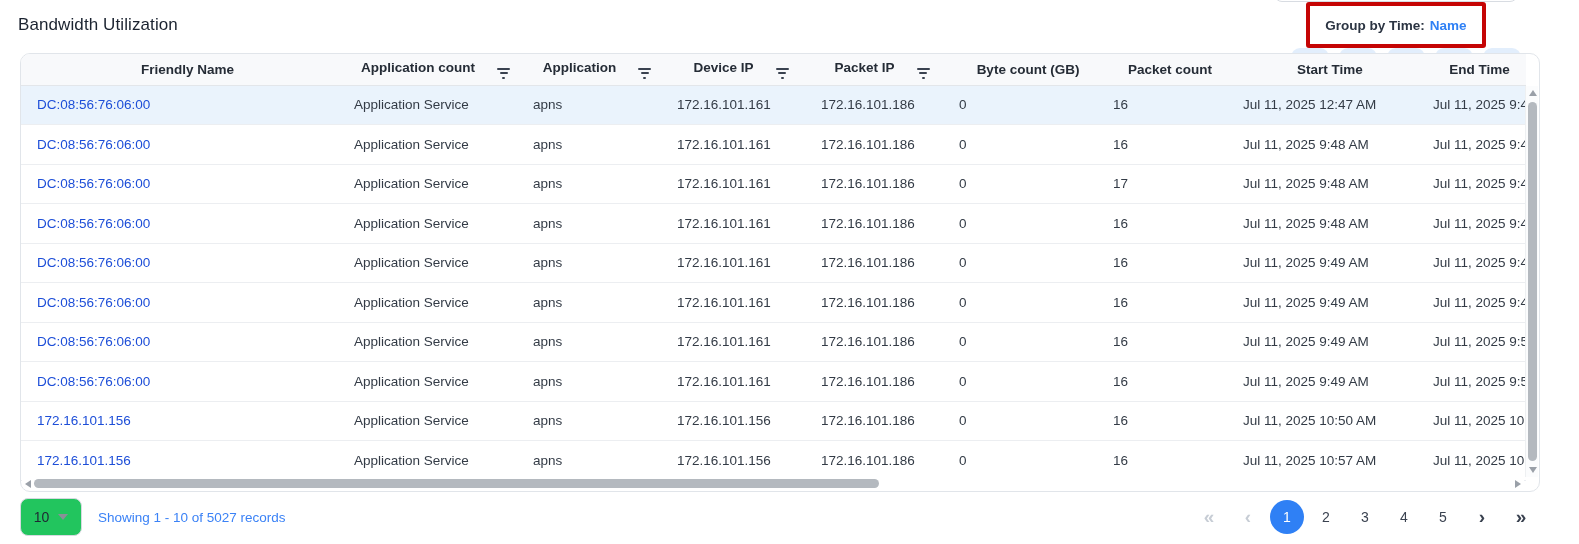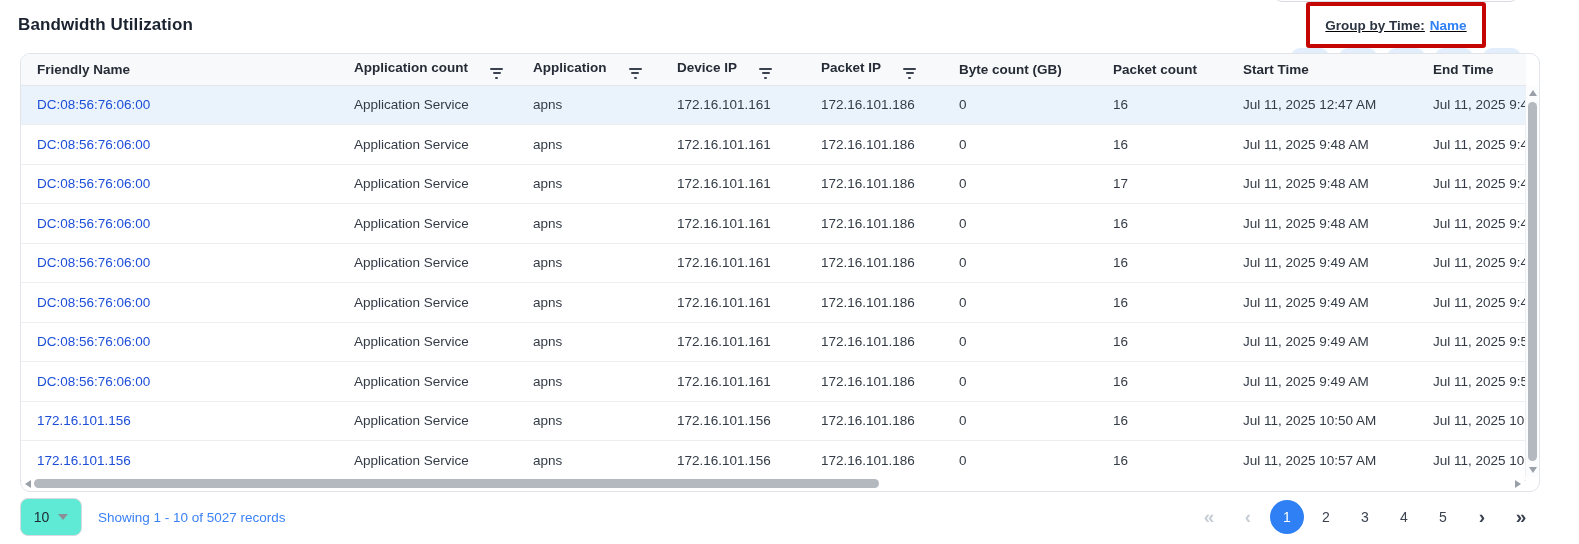--- a/index.html
+++ b/index.html
@@ -1,45 +1,45 @@
 <!DOCTYPE html>
 <html><head>
 <meta charset="utf-8">
 <style>
   * { box-sizing: border-box; margin: 0; padding: 0; }
   html,body { width:1579px; height:544px; background:#ffffff; overflow:hidden;
     font-family:"Liberation Sans","DejaVu Sans",sans-serif; }
 
   
   .topbar { display:flex; align-items:center; height:50px; padding:0 41px 0 18px; }
-  .page-title { font-size:17px; font-weight:700; color:#1b2330; letter-spacing:.1px; }
+  .page-title { font-size:17px; font-weight:400; color:#1b2330; letter-spacing:.1px; }
   .topbar-right { margin-left:auto; display:flex; align-items:center;flex-direction:column; }
 
   .search-wrap { position:relative; margin-right:20px; }
   .search-input { width:244px; height:38px; border:1px solid #d8dce2; border-radius:8px;
     padding:0 10px 0 36px; font-size:14px; color:#333b46; outline:none; background:#fff; }
   .search-input::placeholder { color:#9aa1ab; }
   .search-icon { position:absolute; left:11px; top:10px; width:18px; height:18px; }
 
-  .annotation-box { border:4px solid #c50404; border-radius:3px; margin-right:20px;text-decoration:underline; }
+  .annotation-box { border:4px solid #c50404; border-radius:3px; margin-right:20px; }
   .groupby-btn { background:#fff; border:none; height:38px; padding:0 15px; font-size:13.5px;
     font-weight:700; color:#2b3442; cursor:pointer; display:flex; align-items:center; gap:5px;
     font-family:inherit; }
   .groupby-value { color:#2f80f5; }
 
   .iconbar { display:flex; gap:10px; }
   .icon-btn { width:38px; height:38px; border:none; border-radius:9px; background:#e2eefc;
     display:flex; align-items:center; justify-content:center; cursor:pointer; }
 
   
   .tbl-container { position:relative; margin:3px 39px 0 20px; width:1520px; height:439px;
     border:1px solid #e1e5ea; border-radius:10px; background:#fff; overflow:hidden; }
   table { border-collapse:collapse; table-layout:fixed; width:1505px; }
   thead tr { height:31px; background:#f8f9fb; }
-  th { text-align:left; font-size:13.5px; font-weight:700; color:#252c36; padding:0 0 0 16px;
+  th { text-align:center; font-size:13.5px; font-weight:700; color:#252c36; padding:0 0 0 16px;
     white-space:nowrap; overflow:hidden; border-bottom:1px solid #e3e6ea; }
   td { height:39.5px; font-size:13.5px; color:#333b46; padding:0 0 0 16px; white-space:nowrap;
     overflow:hidden; border-bottom:1px solid #eceef1; }
   tr.highlighted td { background:#eaf3fc; }
   a.cell-link { color:#1d4ed8; text-decoration:none; cursor:pointer; }
 
   .filter-icon { display:inline-flex; flex-direction:column; align-items:center; gap:2.5px;
     margin-left:22px; vertical-align:2px; cursor:pointer; }
   .filter-icon span { display:block; height:2px; background:#3a4250; border-radius:1px; }
   .filter-icon span:nth-child(1){ width:13px; }
@@ -59,21 +59,21 @@
   .hscroll .arr-left { position:absolute; left:3px; top:3px; width:0; height:0;
     border-top:4px solid transparent; border-bottom:4px solid transparent; border-right:6px solid #9aa0a8; }
   .hscroll .arr-right { position:absolute; right:3px; top:3px; width:0; height:0;
     border-top:4px solid transparent; border-bottom:4px solid transparent; border-left:6px solid #9aa0a8; }
   .hscroll .thumb { position:absolute; left:12px; top:2px; width:845px; height:9px;
     background:#b4b9bf; border-radius:5px; }
 
   
   .footer { display:flex; align-items:center; height:50px; padding:0 41px 0 20px; }
   .pagesize-select { width:62px; height:38px; border:1px solid #d6dae0; border-radius:8px;
-    background:#5eead4; display:flex; align-items:center; justify-content:center; gap:9px;
+    background:#22c55e; display:flex; align-items:center; justify-content:center; gap:9px;
     font-size:14px; color:#1f2733; cursor:pointer; }
   .pagesize-select .chev { width:0; height:0; border-left:5px solid transparent;
     border-right:5px solid transparent; border-top:6px solid #8a9097; }
   .showing-text { margin-left:16px; font-size:13.5px; color:#3b82f6; }
 
   .pagination { margin-left:auto; display:flex; align-items:center; gap:5px; }
   .pg-btn { min-width:34px; height:34px; border:none; background:transparent; border-radius:50%;
     font-size:14px; color:#3a4250; display:flex; align-items:center; justify-content:center;
     cursor:pointer; font-family:inherit; }
   .pg-active { background:#2f80f5; color:#fff; }

